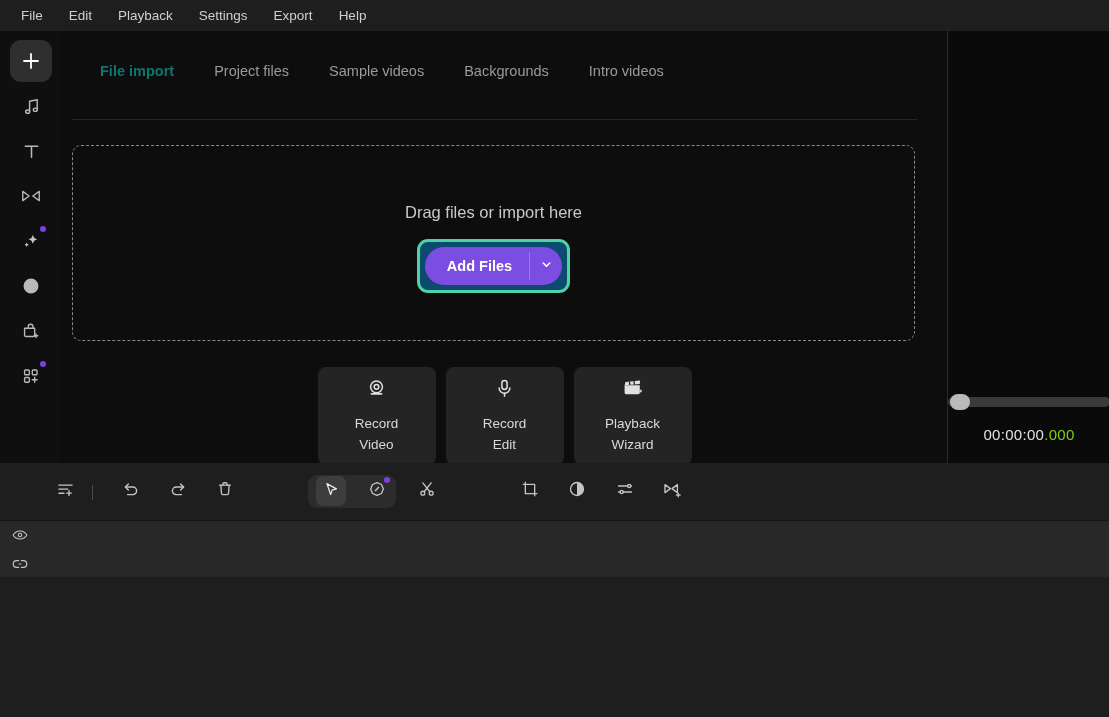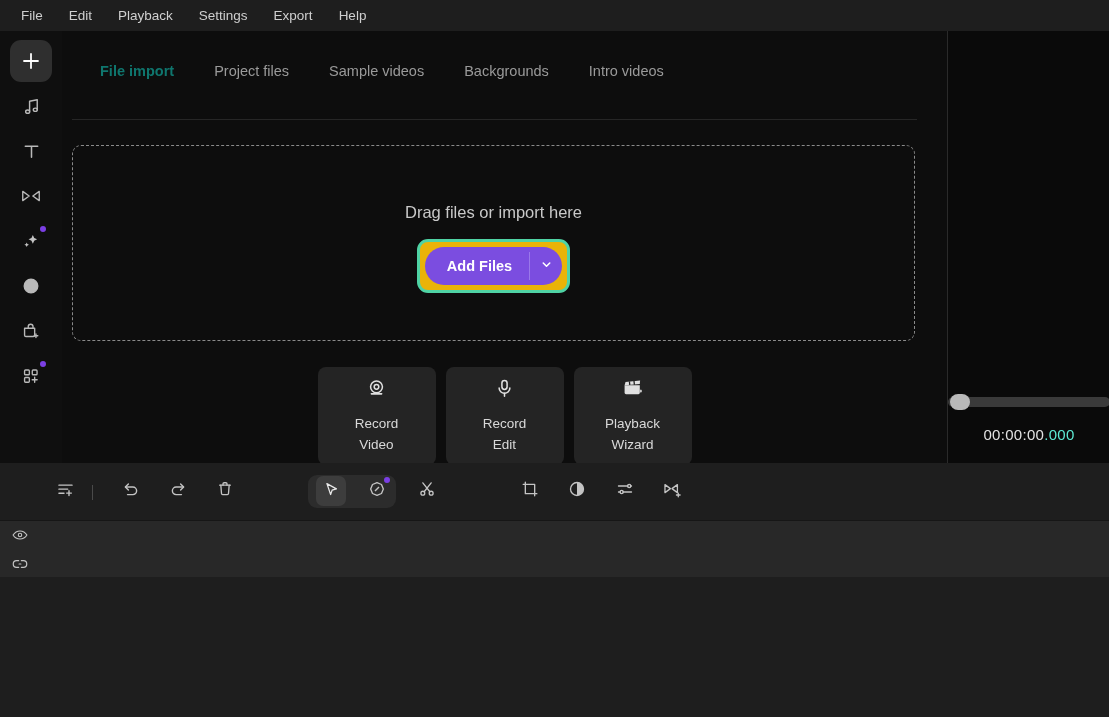--- a/index.html
+++ b/index.html
@@ -50,21 +50,21 @@
 
   .dropzone{
     position:absolute;left:10px;top:114px;width:843px;height:196px;
     border:1px dashed #8a8a8a;border-radius:9px;box-sizing:border-box;
     display:flex;flex-direction:column;align-items:center;justify-content:flex-start;
   }
   .dz-text{margin-top:57px;font-size:16.5px;color:#c9c9c9;}
 
   .addwrap{
     margin-top:17px;position:relative;padding:5px;border:3px solid #4fd3a4;border-radius:11px;
-    background:#eab308;box-sizing:border-box;
+    background:#0c4a6e;box-sizing:border-box;
   }
   .addbtn{
     display:flex;align-items:stretch;height:38px;border-radius:19px;overflow:hidden;
     background:#7b4de0;cursor:default;
   }
   .addbtn .lbl{
     display:flex;align-items:center;padding:0 17px 0 22px;font-size:14.5px;font-weight:bold;color:#fff;
     white-space:nowrap;
   }
   .addbtn .sep{width:1px;background:#9a78ea;margin:5px 0;}
@@ -88,21 +88,21 @@
   .pvslider{
     position:absolute;left:0px;top:366px;width:162px;height:10px;background:#3a3a3a;border-radius:5px;
   }
   .pvhandle{
     position:absolute;left:2px;top:363px;width:20px;height:16px;border-radius:8px;background:#b9b9b9;
   }
   .pvtime{
     position:absolute;left:0;top:395px;width:162px;text-align:center;font-size:15px;color:#e2e2e2;
     letter-spacing:.3px;
   }
-  .pvtime .ms{color:#5eead4;}
+  .pvtime .ms{color:#84cc16;}
 
   
   .tl{position:absolute;left:0;top:463px;width:1109px;height:254px;background:#1e1e1e;}
   .tlbar{position:relative;height:57px;}
   .tool{
     position:absolute;top:13px;width:30px;height:30px;display:flex;align-items:center;justify-content:center;
     cursor:default;border-radius:7px;
   }
   .toolsep{position:absolute;top:22px;width:1px;height:15px;background:#4a4a4a;}
   .toolgroup{

